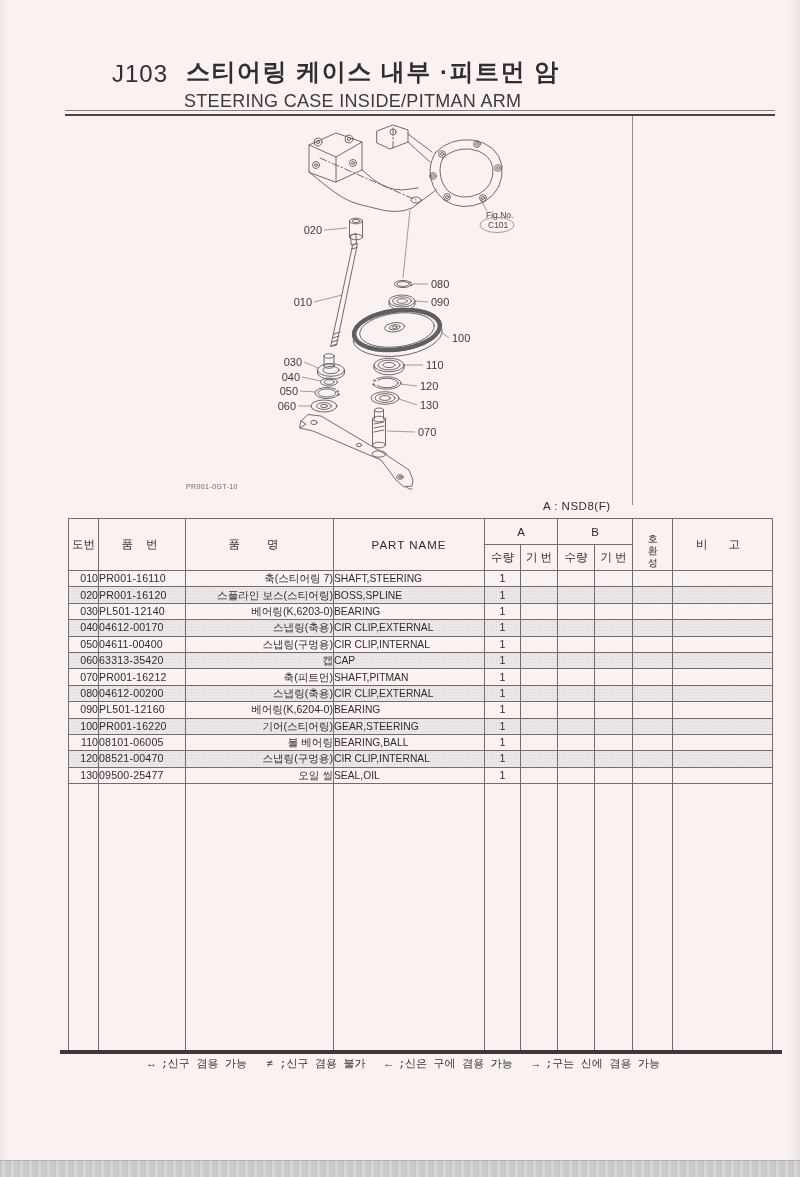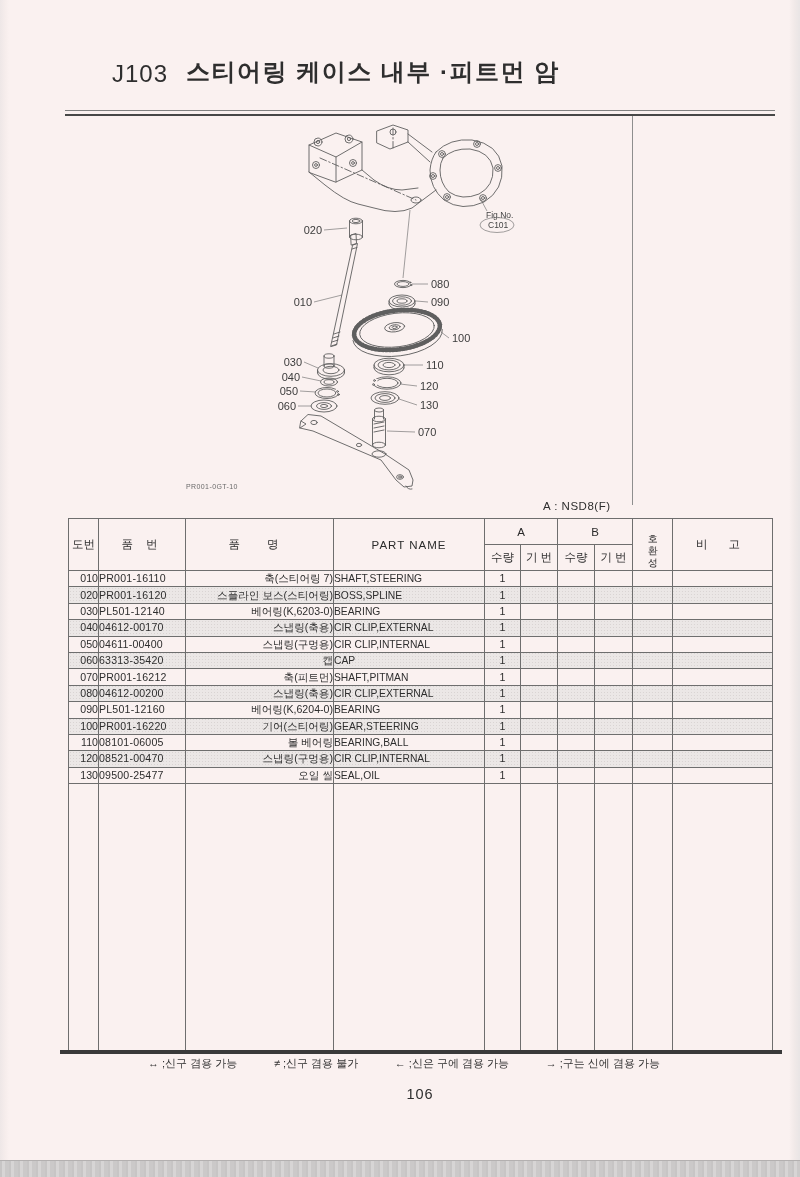--- a/index.html
+++ b/index.html
@@ -42,40 +42,41 @@
   .pn-head { font-size:12px; letter-spacing:1px;margin-top:44px; }
   .vtext { writing-mode:vertical-rl; text-orientation:upright; margin:0 auto;
            font-size:10px; line-height:1.15; letter-spacing:2px; }
   .c-no { text-align:right; padding-right:5px; }
   .c-pn { text-align:left; padding-left:3px; letter-spacing:0.2px;margin-left:44px; }
   .c-ko { text-align:right; padding-left:3px; }
   .c-en { text-align:left; padding-left:3px; font-size:10.3px; }
   .c-q  { text-align:center; }
   .bottom-bar { position:absolute; left:60px; top:1050px; width:722px; height:3.5px; background:#3a3a3a; }
   .legend { position:absolute; left:148px; top:1056px; width:512px; display:flex;
-            justify-content:space-between; font-size:11px; color:#333; }
+            justify-content:space-between; font-size:11px; color:#333;font-family:Liberation Mono, monospace; }
   .pageno { position:absolute; left:65px; top:1086px; width:710px; text-align:center;
             font-size:14.5px; letter-spacing:1px; }
   
   .dln   { stroke:#5f5f5f; fill:none; stroke-width:0.9; stroke-linejoin:round; stroke-linecap:round; }
   .dthin { stroke:#6f6f6f; fill:none; stroke-width:0.65; }
   .callout { font-size:11px; fill:#3c3c3c; }
   .figtxt  { font-size:8.5px; fill:#444; }
   .dwgcode { font-size:7px; fill:#6a6a6a; letter-spacing:0.4px; }
 </style>
 </head>
 <body>
 
 <div class="page">
 
   <div class="edge-left"></div>
   <div class="edge-right"></div>
 
   <div class="code">J103</div>
   <div class="t-ko">스티어링 케이스 내부 ·피트먼 암</div>
+  <div class="t-en">STEERING CASE INSIDE/PITMAN ARM</div>
   <div class="rule-thin"></div>
   <div class="rule-thick"></div>
   <div class="v-divider"></div>
 
   <svg class="diagram" viewBox="0 0 500 392">
 
     <g class="dln">
       <path d="M159,54 L159,27 L186,15 L212,24 L212,52 L186,64 Z"></path>
       <path d="M159,27 L186,39 L212,24 M186,39 L186,64"></path>
       <circle cx="168" cy="24" r="4"></circle>
@@ -460,16 +461,15 @@
 
   <div class="bottom-bar"></div>
 
   <div class="legend">
     <span>↔ ;신구 겸용 가능</span>
     <span>≠ ;신구 겸용 불가</span>
     <span>← ;신은 구에 겸용 가능</span>
     <span>→ ;구는 신에 겸용 가능</span>
   </div>
 
-  <div class="pageno">106</div>
 
   <div class="edge-bottom"></div>
 </div>
 
 </body></html>

